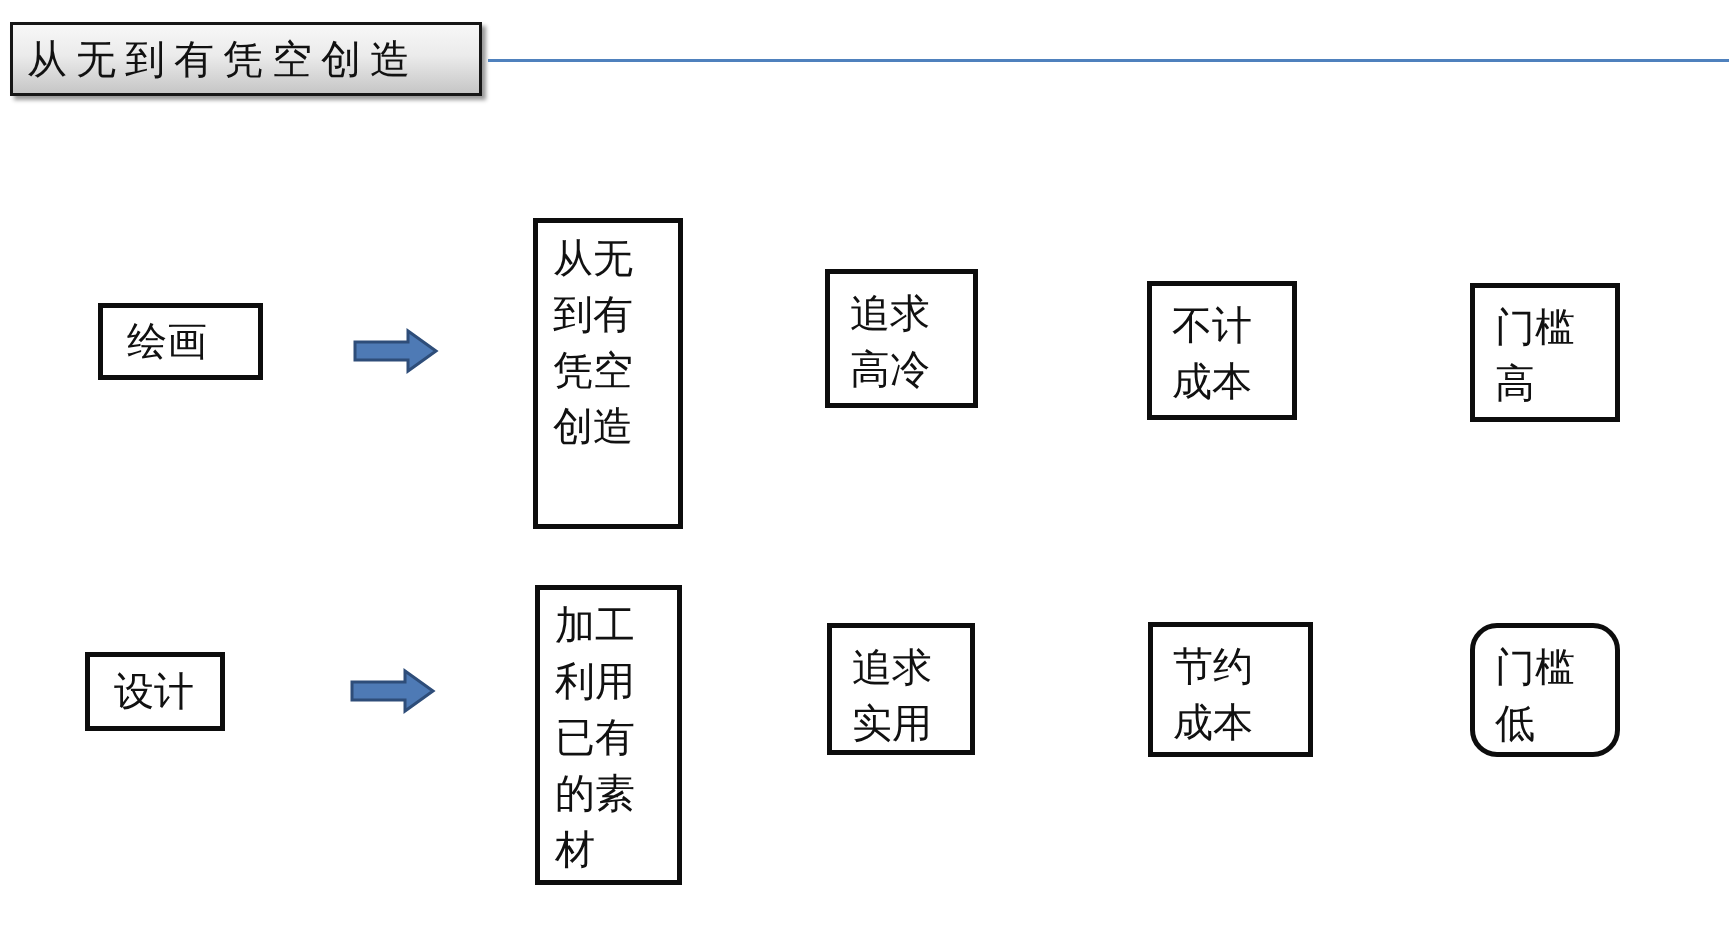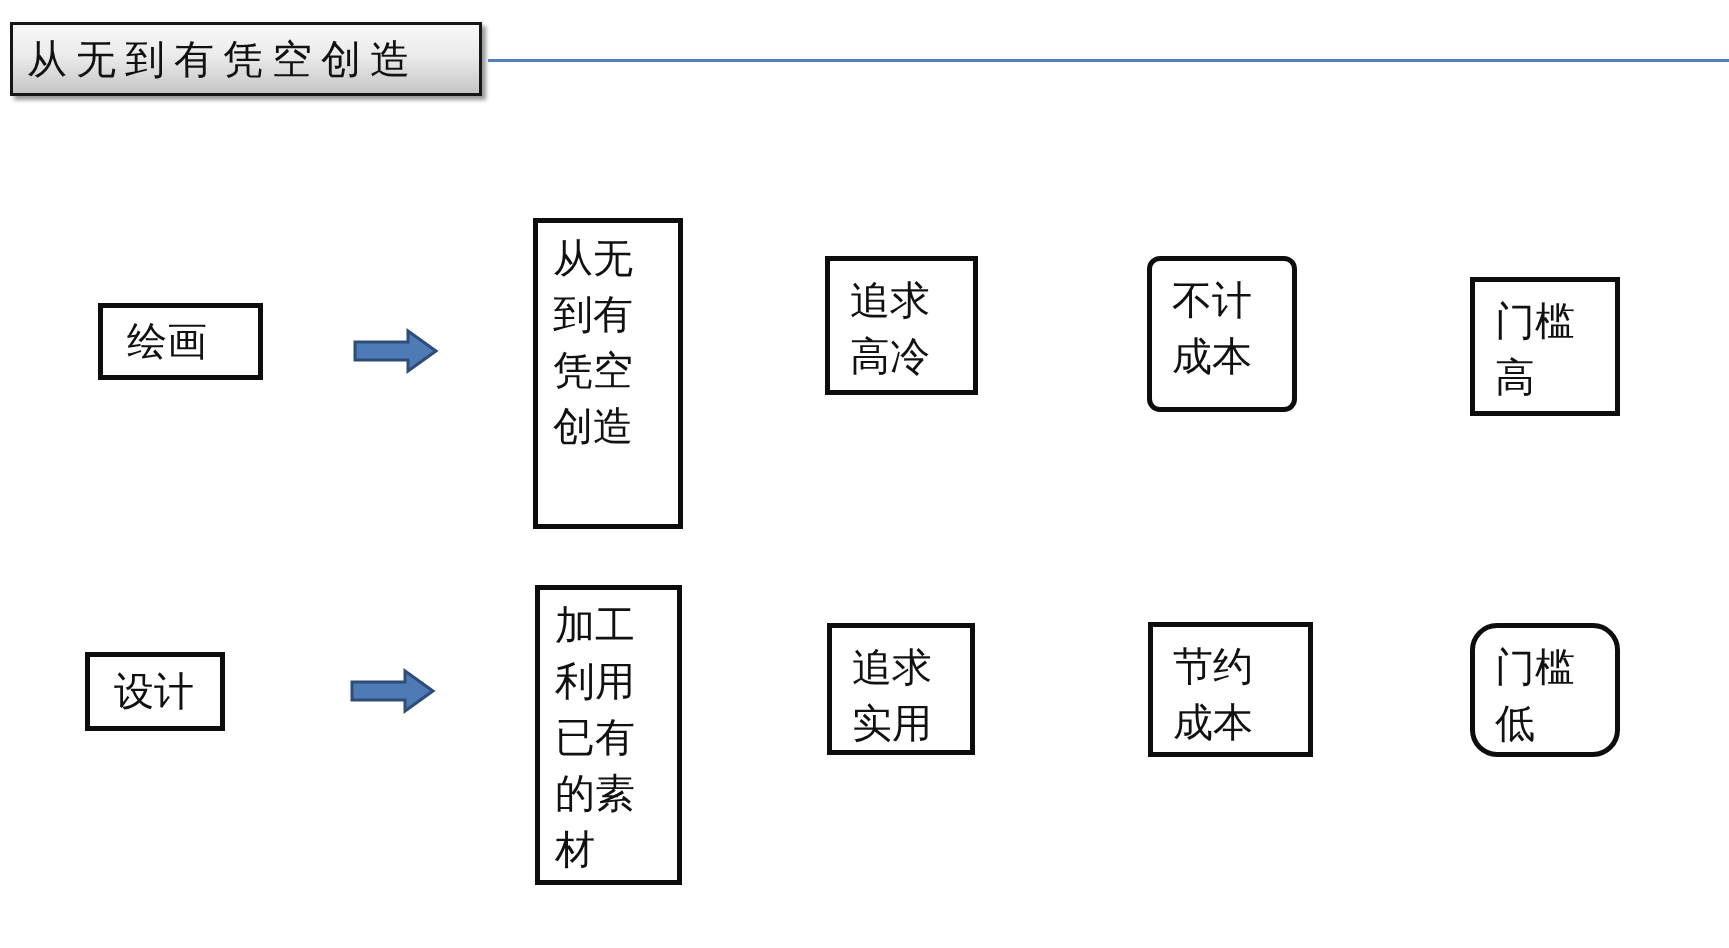--- a/index.html
+++ b/index.html
@@ -79,29 +79,29 @@
   <div class="arrow-wrap" style="left:353px; top:328px;">
     <svg width="86" height="46" viewBox="0 0 86 46">
       <polygon points="2,14 55,14 55,3 83,23 55,43 55,32 2,32" fill="#4e7ab5"></polygon>
     </svg>
   </div>
 
   <div class="node tall" style="left:533px; top:218px; width:150px; height:311px;">
     <span class="txt">从无到有凭空创造</span>
   </div>
 
-  <div class="node attr" style="left:825px; top:256px; width:153px; height:139px;">
+  <div class="node attr" style="left:825px; top:269px; width:153px; height:139px;">
     <span class="txt">追求高冷</span>
   </div>
 
-  <div class="node attr" style="left:1147px; top:256px; width:150px; height:156px;border-radius:13px;">
+  <div class="node attr" style="left:1147px; top:281px; width:150px; height:139px;">
     <span class="txt">不计成本</span>
   </div>
 
-  <div class="node attr" style="left:1470px; top:277px; width:150px; height:139px;font-family:Liberation Serif, serif;">
+  <div class="node attr" style="left:1470px; top:283px; width:150px; height:139px;font-family:Liberation Serif, serif;">
     <span class="txt">门槛高</span>
   </div>
 
   <div class="node subject" style="left:85px; top:652px; width:140px; height:79px;">
     <span class="txt">设计</span>
   </div>
 
   <div class="arrow-wrap" style="left:350px; top:668px;">
     <svg width="86" height="46" viewBox="0 0 86 46">
       <polygon points="2,14 55,14 55,3 83,23 55,43 55,32 2,32" fill="#4e7ab5"></polygon>

